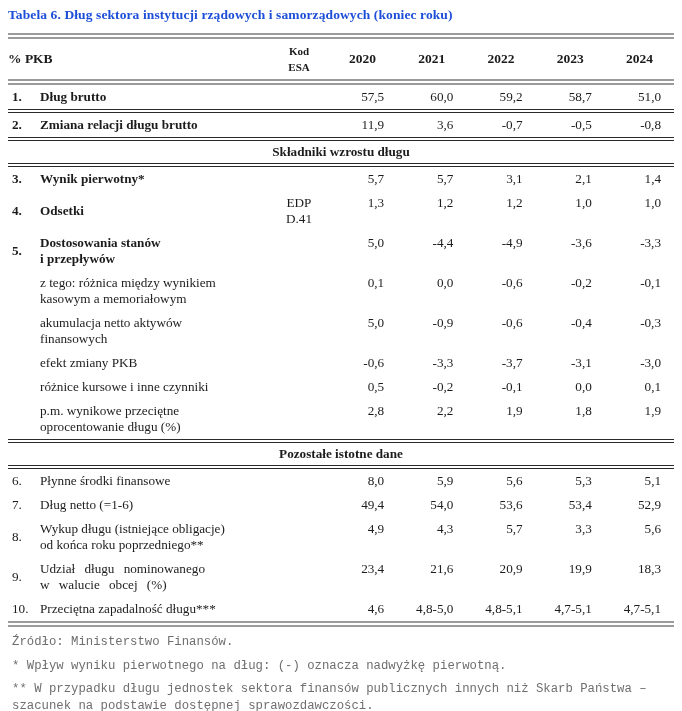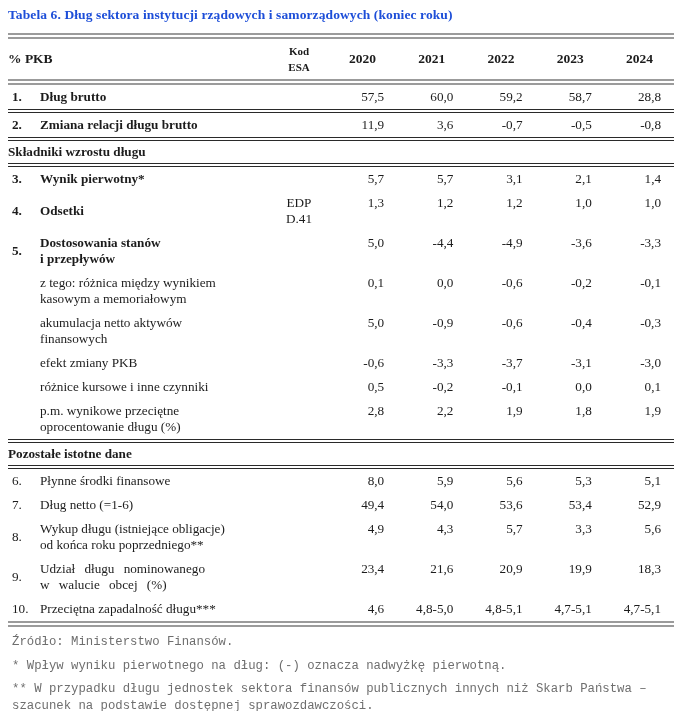--- a/index.html
+++ b/index.html
@@ -37,21 +37,21 @@
   .c-val{flex:1 1 0;text-align:right;padding-right:13px;box-sizing:border-box;align-self:flex-start;}
   .b{font-weight:bold;}
   .wds{word-spacing:0.45em;}
 
   .row.header{padding:4px 0;}
   .h-pkb{width:262px;flex:0 0 262px;font-weight:bold;font-size:13.5px;}
   .h-kod{font-weight:bold;align-self:center;font-size:11px;}
   .h-year{text-align:center;padding-right:0;font-weight:bold;align-self:center;font-size:13.5px;}
 
   .section-row{
-    font-weight:bold;font-size:13.2px;
+    text-align:center;font-weight:bold;font-size:13.2px;
     padding:3px 0;line-height:16px;
   }
 
   .footnotes{
     margin:4px 5px 0 5px;
     font-size:12.3px;line-height:16.5px;color:#6e6e6e;
   }
   .footnotes p{margin:7px;font-family:Liberation Mono, monospace;}
 </style>
 </head>
@@ -79,21 +79,21 @@
     <div class="rule-thick"></div>
 
     <div class="row">
       <div class="c-num b">1.</div>
       <div class="c-label b">Dług brutto</div>
       <div class="c-kod"></div>
       <div class="c-val">57,5</div>
       <div class="c-val">60,0</div>
       <div class="c-val">59,2</div>
       <div class="c-val">58,7</div>
-      <div class="c-val">28,8</div>
+      <div class="c-val">51,0</div>
     </div>
 
     <div class="rule-thin"></div>
 
     <div class="row">
       <div class="c-num b">2.</div>
       <div class="c-label b">Zmiana relacji długu brutto</div>
       <div class="c-kod"></div>
       <div class="c-val">11,9</div>
       <div class="c-val">3,6</div>

